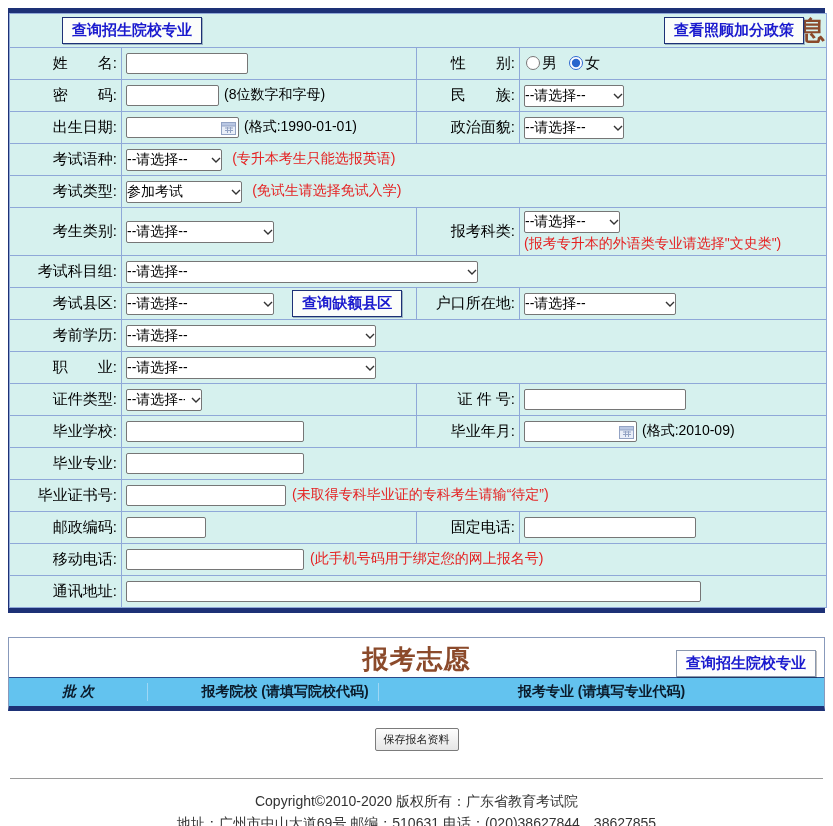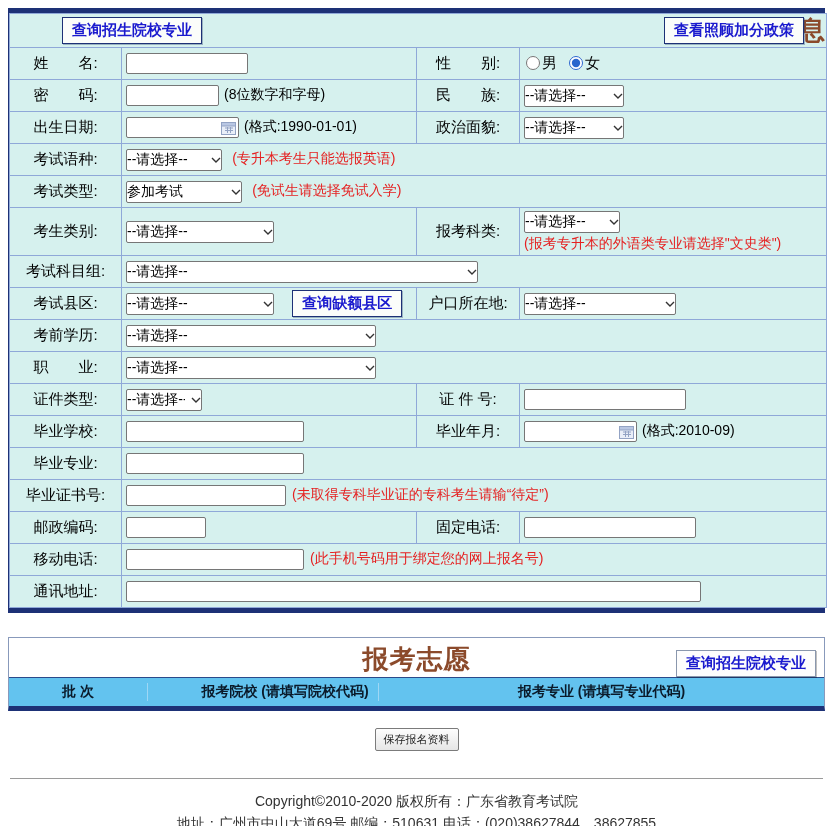--- a/index.html
+++ b/index.html
@@ -45,21 +45,21 @@
   }
   .link-btn{
     background:#fbfdfa;border:1px solid var(--navy);
     color:var(--linkblue);font-weight:bold;font-size:15px;
     padding:3px 9px;cursor:pointer;position:relative;z-index:2;
     box-shadow:1px 1px 0 rgba(40,60,110,.35);
     font-family:"Liberation Sans","DejaVu Sans",sans-serif;
   }
   .btn-left{margin-left:52px;}
   .btn-right{margin-left:auto;margin-right:22px;}
-  td.lbl{text-align:center;padding:2px 2px;}
+  td.lbl{text-align:right;padding:2px 2px;}
   td.ct{padding-left:6px;}
   .inp{
     border:1px solid #767676;background:#fff;border-radius:2px;
     height:21px;font-size:13px;padding:0 3px;vertical-align:middle;
     font-family:"Liberation Sans","DejaVu Sans",sans-serif;
   }
   .sel{
     display:inline-flex;align-items:center;justify-content:space-between;
     border:1px solid #767676;background:#fff;border-radius:2px;
     height:22px;padding:0 0;font-size:14px;vertical-align:middle;cursor:default;
@@ -99,21 +99,21 @@
     font-family:"Liberation Sans","DejaVu Sans",sans-serif;
   }
   .t2-cols{
     display:flex;background:var(--skyblue);
     border-top:1px solid #2a4a8a;height:29px;align-items:center;
   }
   .t2-col{
     text-align:center;font-weight:bold;font-size:14px;color:#0a1a2a;
     white-space:nowrap;
   }
-  .t2-col.c1{width:138px;}
+  .t2-col.c1{width:138px;font-style:italic;}
   .t2-col.c2{width:231px;border-left:1px solid #9ed7f5;padding-left:44px;}
   .t2-col.c3{flex:1;border-left:1px solid #9ed7f5;}
   
   .save-row{text-align:center;margin-top:17px;}
   .save-btn{
     border:1px solid #7b7b7b;background:linear-gradient(#fdfdfd,#e6e6e6);
     font-size:11px;color:#222;padding:3px 8px;cursor:pointer;border-radius:2px;
     font-family:"Liberation Sans","DejaVu Sans",sans-serif;
   }
   .footer-rule{border:none;border-top:1px solid #9a9a9a;margin:27px 10px 12px;}

